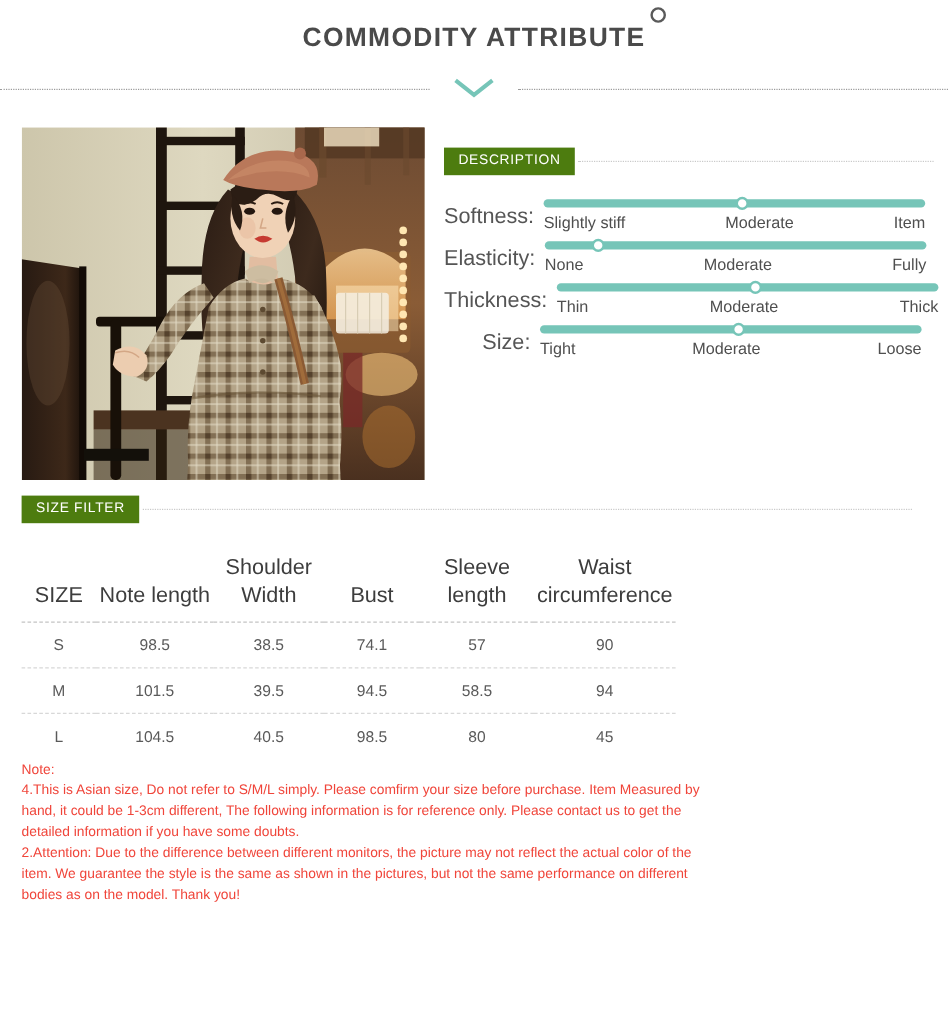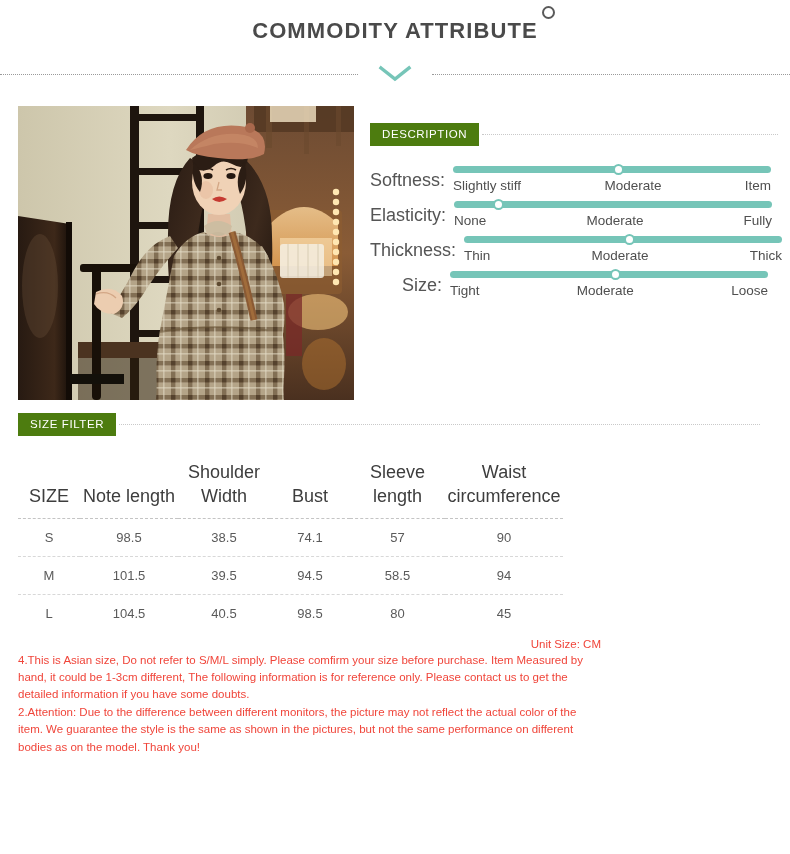--- a/index.html
+++ b/index.html
@@ -508,19 +508,19 @@
         <td>L</td>
         <td>104.5</td>
         <td>40.5</td>
         <td>98.5</td>
         <td>80</td>
         <td>45</td>
       </tr>
     </tbody>
   </table>
 
-  <div class="unit-size">Unit Size: CM</div>
 </div>
 
 <div class="notes">
+  <p>Note:</p>
   <p>4.This is Asian size, Do not refer to S/M/L simply. Please comfirm your size before purchase. Item Measured by hand, it could be 1-3cm different, The following information is for reference only. Please contact us to get the detailed information if you have some doubts.</p>
   <p>2.Attention: Due to the difference between different monitors, the picture may not reflect the actual color of the item. We guarantee the style is the same as shown in the pictures, but not the same performance on different bodies as on the model. Thank you!</p>
 </div>
 
 </body></html>

